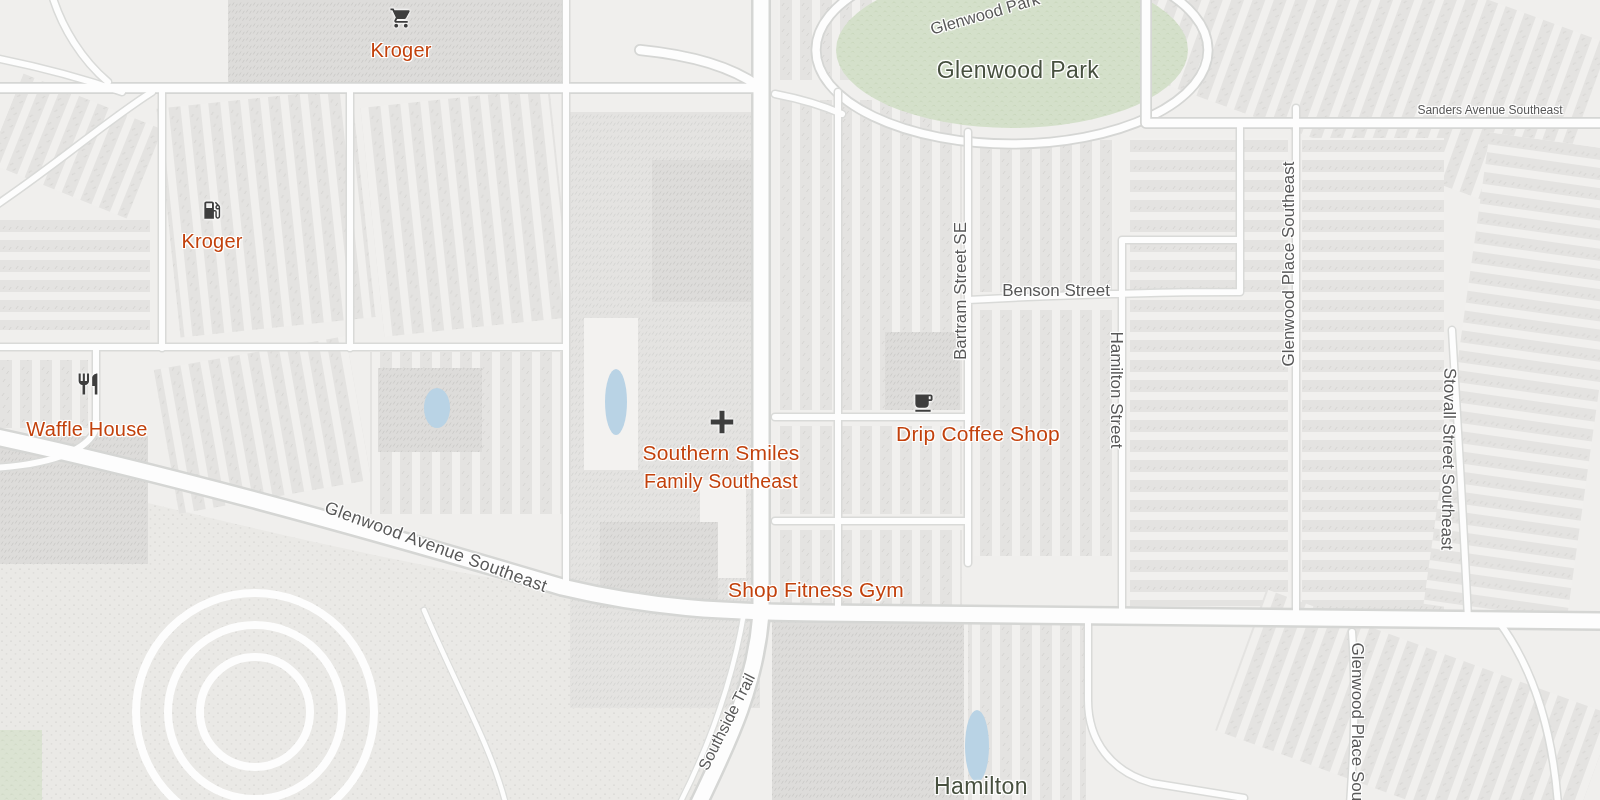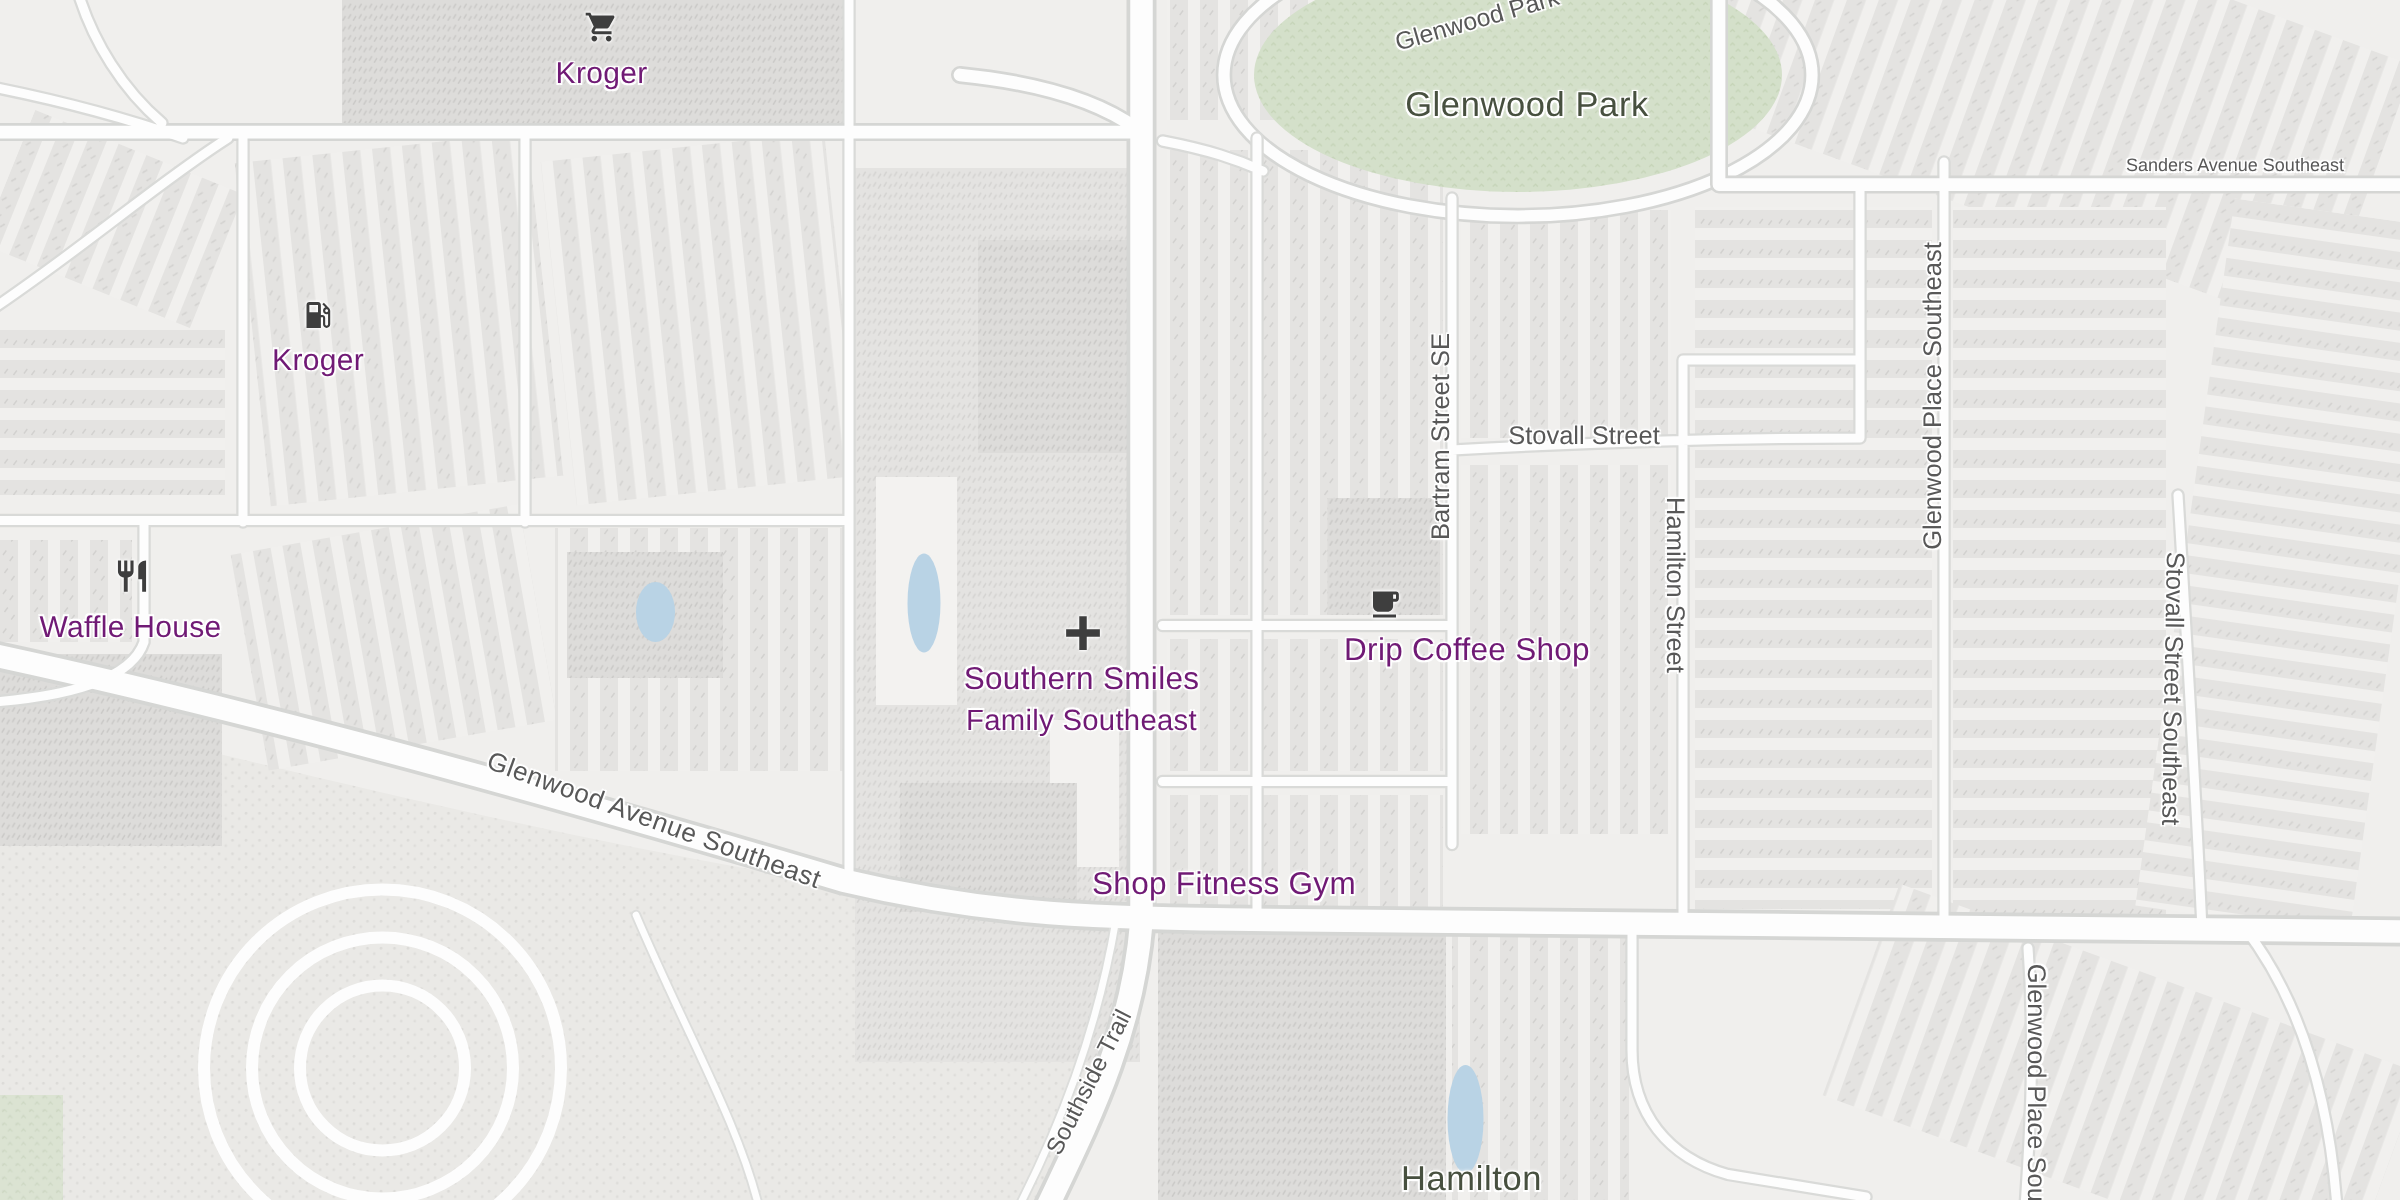--- a/index.html
+++ b/index.html
@@ -10,21 +10,21 @@
     cursor:grab;
   }
   #basemap{position:absolute;left:0;top:0;}
   #labels{position:absolute;left:0;top:0;width:1600px;height:800px;}
   .lbl{
     position:absolute;white-space:nowrap;
     transform:translate(-50%,-50%) rotate(var(--r,0deg));
     color:#4f4f4f;
     text-shadow:-1px -1px 0 #fff,1px -1px 0 #fff,-1px 1px 0 #fff,1px 1px 0 #fff,0 0 3px #fff,0 0 3px #fff;
   }
-  .poi{font-size:20px;letter-spacing:.2px;color:#701a75;}
+  .poi{font-size:20px;letter-spacing:.2px;color:#c2410c;}
   .street{font-size:17px;color:#585858;}
   .place{font-size:23px;letter-spacing:.4px;color:#47503f;}
   .icon{
     position:absolute;transform:translate(-50%,-50%);
     filter:drop-shadow(0 0 1px #fff) drop-shadow(0 0 1px #fff);
     line-height:0;
   }
   .icon svg{fill:#3e3e3e;}
 </style>
 </head>
@@ -233,32 +233,32 @@
         </svg>
     </span>
     <span class="icon" style="left:923px;top:403px">
       <svg width="23" height="23" viewBox="0 0 24 24">
           <path d="M20 3H4v10c0 2.21 1.79 4 4 4h6c2.21 0 4-1.79 4-4v-3h2c1.11 0 2-.89 2-2V5c0-1.11-.89-2-2-2zm0 5h-2V5h2v3zM4 19h16v2H4z"></path>
         </svg>
     </span>
 
     <div class="lbl poi" style="left:401px;top:50px">Kroger</div>
     <div class="lbl poi" style="left:212px;top:241px">Kroger</div>
-    <div class="lbl poi" style="left:87px;top:419px">Waffle House</div>
+    <div class="lbl poi" style="left:87px;top:429px">Waffle House</div>
     <div class="lbl poi" style="left:721px;top:453px;font-size:21px">Southern Smiles</div>
     <div class="lbl poi" style="left:721px;top:481px;font-size:19.5px">Family Southeast</div>
     <div class="lbl poi" style="left:978px;top:434px;font-size:21px">Drip Coffee Shop</div>
     <div class="lbl poi" style="left:816px;top:590px;font-size:21px">Shop Fitness Gym</div>
 
     <div class="lbl place" style="left:1018px;top:70px">Glenwood Park</div>
     <div class="lbl place" style="left:981px;top:786px">Hamilton</div>
 
     <div class="lbl street" style="left:985px;top:14px;--r:-16deg;font-size:16.5px">Glenwood Park</div>
     <div class="lbl street" style="left:1490px;top:110px;font-size:12px">Sanders Avenue Southeast</div>
-    <div class="lbl street" style="left:1056px;top:291px">Stovall Street</div>
+    <div class="lbl street" style="left:1056px;top:291px">Benson Street</div>
     <div class="lbl street" style="left:961px;top:291px;--r:-90deg">Bartram Street SE</div>
     <div class="lbl street" style="left:1116px;top:390px;--r:90deg">Hamilton Street</div>
     <div class="lbl street" style="left:1289px;top:264px;--r:-90deg">Glenwood Place Southeast</div>
     <div class="lbl street" style="left:1448px;top:459px;--r:91deg">Stovall Street Southeast</div>
     <div class="lbl street" style="left:436px;top:547px;--r:20deg;font-size:17.5px;letter-spacing:.4px">Glenwood Avenue Southeast</div>
     <div class="lbl street" style="left:727px;top:722px;--r:-63deg;font-size:16px">Southside Trail</div>
     <div class="lbl street" style="left:1357px;top:745px;--r:90deg">Glenwood Place Southeast</div>
   </div>
 </div>
 

